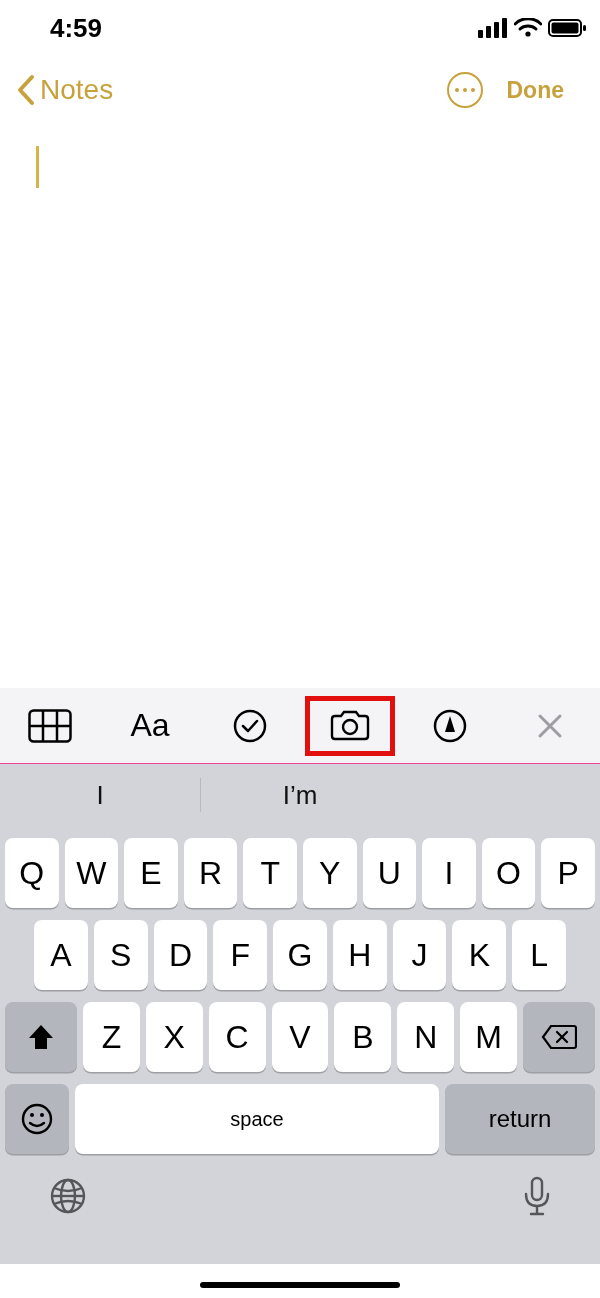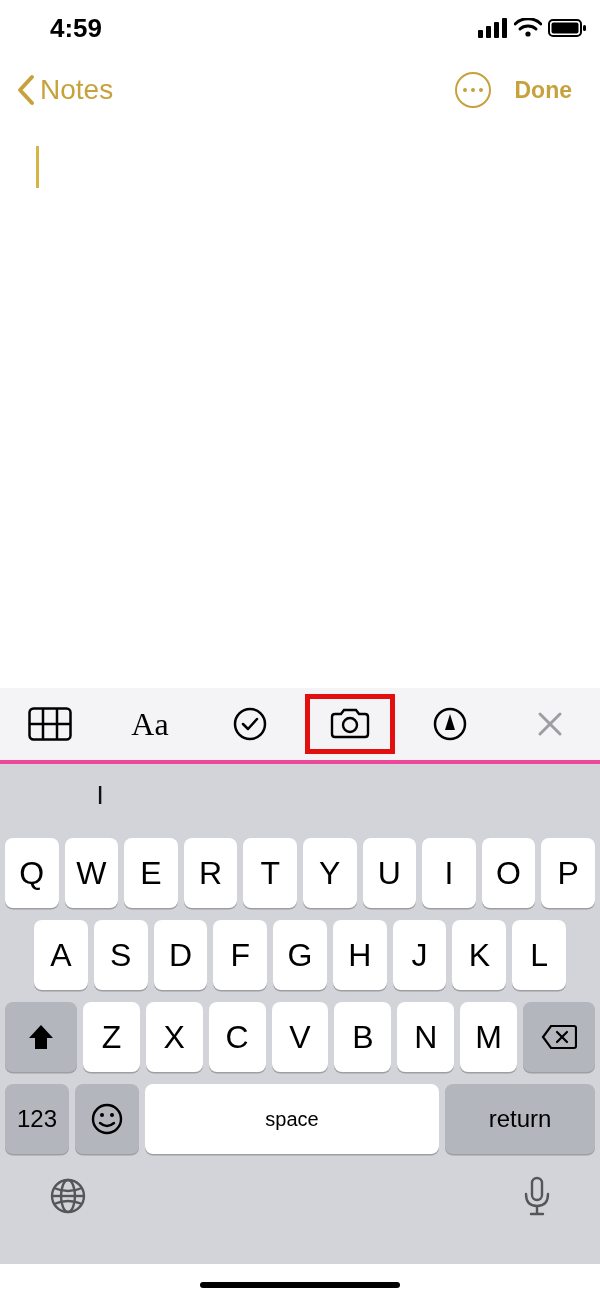--- a/index.html
+++ b/index.html
@@ -23,21 +23,21 @@
   .status-time { font-size: 26px; font-weight: 600; }
   .status-icons { display: flex; align-items: center; gap: 6px; }
   .status-icons svg { display: block; }
 
   
   .nav-bar {
     height: 68px;
     display: flex;
     align-items: center;
     justify-content: space-between;
-    padding: 0 28px 0 14px;
+    padding: 0 36px 0 14px;
     color: #c7a23c;
   }
   .nav-left { display: flex; align-items: center; gap: 2px; }
   .nav-left svg { stroke: #c7a23c; }
   .nav-title { font-size: 28px; color: #c7a23c; }
   .nav-right { display: flex; align-items: center; gap: 24px; }
   .more-btn {
     width: 36px; height: 36px; border: 2.4px solid #c7a23c; border-radius: 50%;
     display: flex; align-items: center; justify-content: center; gap: 4px;
   }
@@ -49,26 +49,25 @@
   .cursor {
     width: 3px; height: 42px;
     background: #d6b548;
     position: absolute; left: 36px; top: 22px;
   }
 
   
   .tool-strip {
     height: 76px;
     background: #f4f4f6;
-    border-bottom: 4px solid #ec4899;
+    border-bottom: 1px solid #ec4899;
     display: grid;
     grid-template-columns: repeat(6, 1fr);
     align-items: center;
     justify-items: center;
-    font-family: Liberation Serif, serif;
   }
   .tool-btn {
     width: 90px; height: 60px;
     display:flex; align-items:center; justify-content:center;
   }
   .tool-btn.aa { font-size: 32px; font-weight: 400;}
   .tool-btn.close svg { stroke:#9e9ea2; }
   .highlight-box {
     border: 5px solid #e20f0f;
   }
@@ -199,20 +198,21 @@
     <svg width="28" height="28" viewBox="0 0 28 28">
       <line x1="4" y1="4" x2="24" y2="24" stroke="#9e9ea2" stroke-width="3" stroke-linecap="round"></line>
       <line x1="24" y1="4" x2="4" y2="24" stroke="#9e9ea2" stroke-width="3" stroke-linecap="round"></line>
     </svg>
   </div>
 </div>
 
 <div class="kbd">
   <div class="predict-row">
     <div>I</div>
+    <div>I’m</div>
   </div>
 
   <div class="krow">
     <div class="key">Q</div>
     <div class="key">W</div>
     <div class="key">E</div>
     <div class="key">R</div>
     <div class="key">T</div>
     <div class="key">Y</div>
     <div class="key">U</div>
@@ -253,21 +253,20 @@
         <svg width="36" height="26" viewBox="0 0 36 26">
           <path d="M10 2 L33 2 Q35 2 35 4 L35 22 Q35 24 33 24 L10 24 L2 13 Z" fill="none" stroke="#000" stroke-width="2.2"></path>
           <line x1="16" y1="8" x2="26" y2="18" stroke="#000" stroke-width="2.2" stroke-linecap="round"></line>
           <line x1="26" y1="8" x2="16" y2="18" stroke="#000" stroke-width="2.2" stroke-linecap="round"></line>
         </svg>
       </span>
     </div>
   </div>
 
   <div class="krow">
-    <div class="key mod key-123">123</div>
     <div class="key mod emoji-key">
       <span class="svg-wrap">
         <svg width="34" height="34" viewBox="0 0 34 34">
           <circle cx="17" cy="17" r="14" fill="none" stroke="#000" stroke-width="2.4"></circle>
           <circle cx="12" cy="13" r="2" fill="#000"></circle>
           <circle cx="22" cy="13" r="2" fill="#000"></circle>
           <path d="M10 21 Q17 27 24 21" fill="none" stroke="#000" stroke-width="2.4" stroke-linecap="round"></path>
         </svg>
       </span>
     </div>

